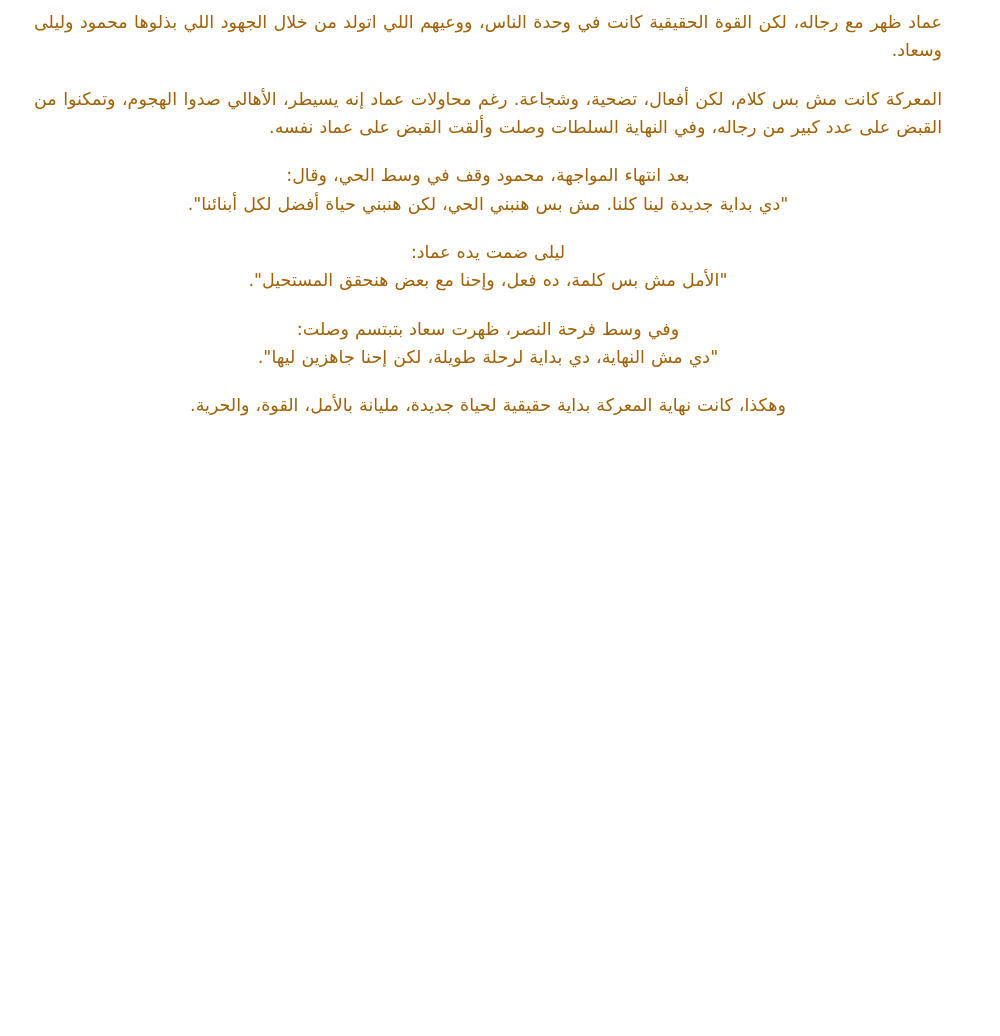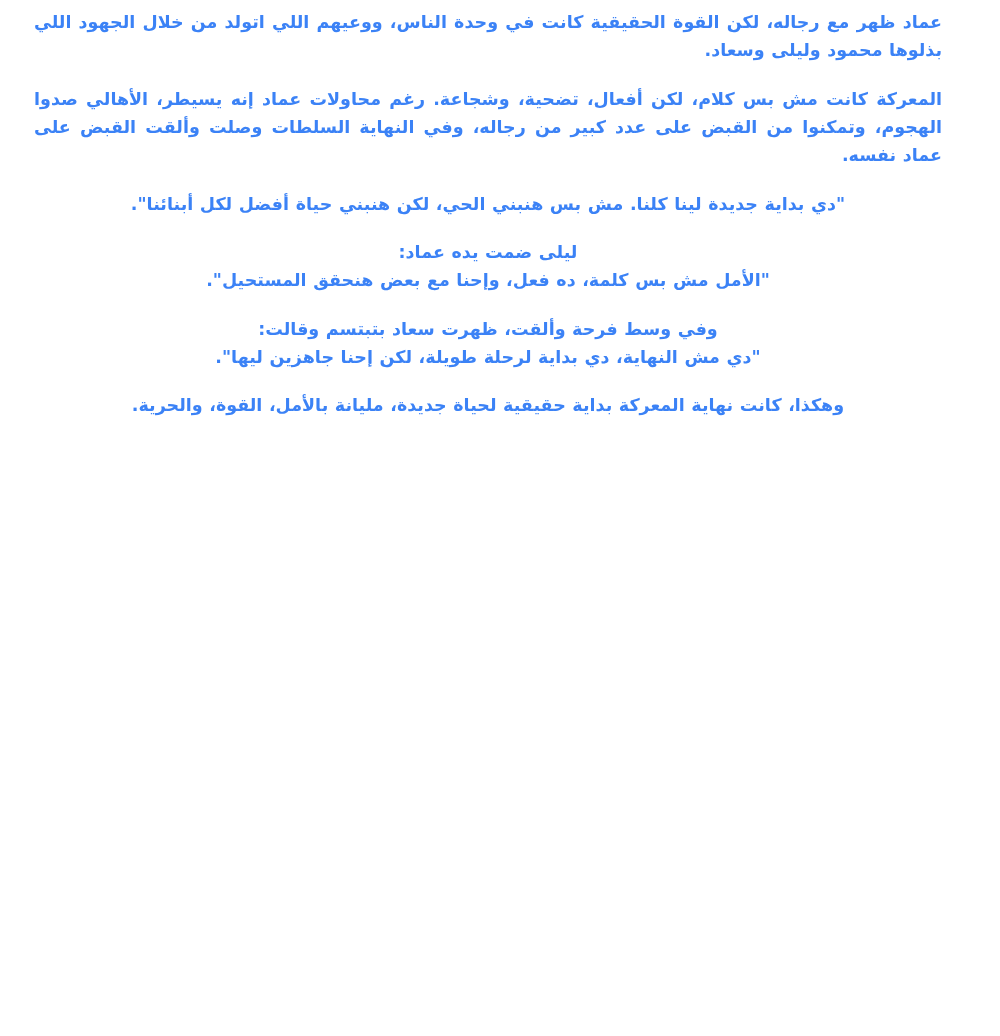--- a/index.html
+++ b/index.html
@@ -27,23 +27,23 @@
   .doc-body {
     direction: rtl;
     text-align: right;
     color: #000000;
   }
 
   p.para {
     margin: 0 0 20px 0;
     padding: 0;
     font-size: 17.5px;
-    font-weight: bold;
+    font-weight: normal;
     line-height: 1.62;
-    color: #3b82f6;
+    color: #a16207;
     direction: rtl;
     unicode-bidi: embed;
     word-spacing: 0.5px;
   }
 
   
   p.para.justify {
     text-align: justify;
     text-align-last: right;
   }
@@ -70,30 +70,31 @@
 <body>
 
 <div class="page">
   <div class="doc-body">
 
     <p class="para justify">عماد ظهر مع رجاله، لكن القوة الحقيقية كانت في وحدة الناس، ووعيهم اللي اتولد من خلال الجهود اللي بذلوها محمود وليلى وسعاد.</p>
 
     <p class="para justify">المعركة كانت مش بس كلام، لكن أفعال، تضحية، وشجاعة. رغم محاولات عماد إنه يسيطر، الأهالي صدوا الهجوم، وتمكنوا من القبض على عدد كبير من رجاله، وفي النهاية السلطات وصلت وألقت القبض على عماد نفسه.</p>
 
     <p class="para narrow">
+      <span class="line">بعد انتهاء المواجهة، محمود وقف في وسط الحي، وقال:</span>
       <span class="line">"دي بداية جديدة لينا كلنا. مش بس هنبني الحي، لكن هنبني حياة أفضل لكل أبنائنا".</span>
     </p>
 
     <p class="para narrow">
       <span class="line">ليلى ضمت يده عماد:</span>
       <span class="line">"الأمل مش بس كلمة، ده فعل، وإحنا مع بعض هنحقق المستحيل".</span>
     </p>
 
     <p class="para narrow">
-      <span class="line">وفي وسط فرحة وألقت، ظهرت سعاد بتبتسم وقالت:</span>
+      <span class="line">وفي وسط فرحة النصر، ظهرت سعاد بتبتسم وصلت:</span>
       <span class="line">"دي مش النهاية، دي بداية لرحلة طويلة، لكن إحنا جاهزين ليها".</span>
     </p>
 
 
     <p class="para narrow">وهكذا، كانت نهاية المعركة بداية حقيقية لحياة جديدة، مليانة بالأمل، القوة، والحرية.</p>
 
     <div class="spacer-bottom"></div>
   </div>
 </div>
 

